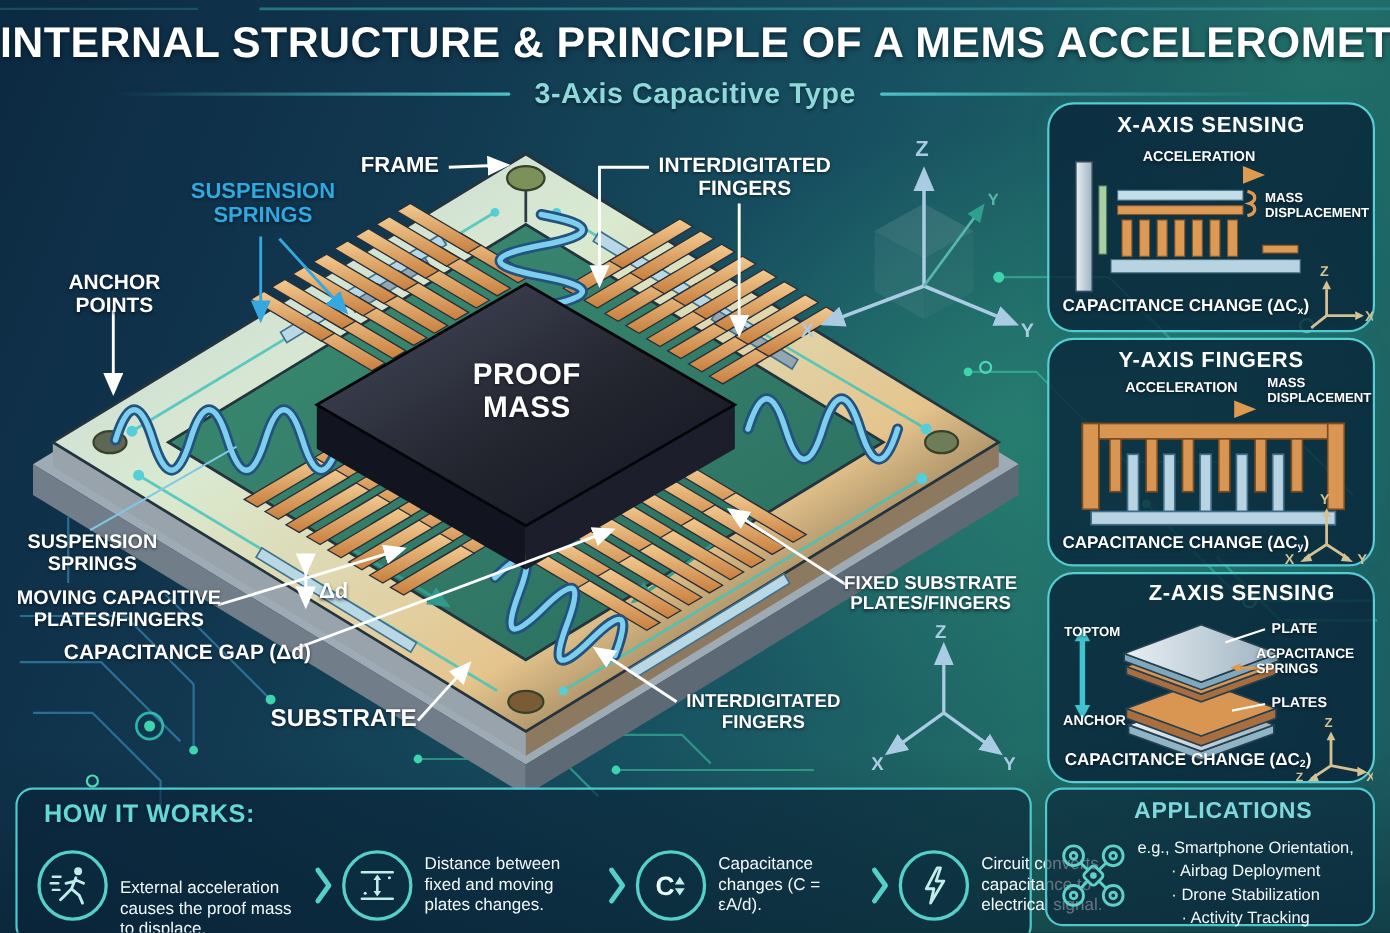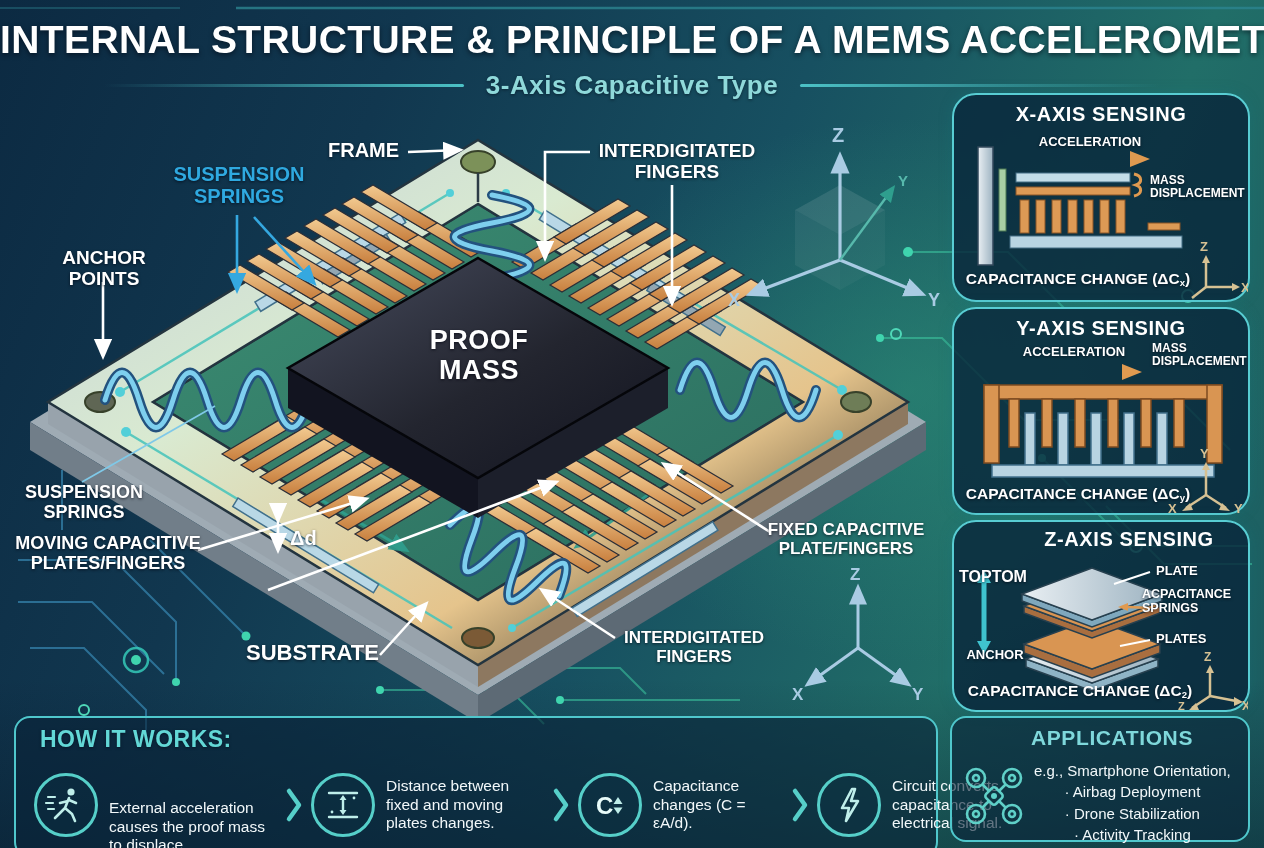--- a/index.html
+++ b/index.html
@@ -327,23 +327,24 @@
     <text x="912" y="610" font-size="17" fill="#a9cbe3">Y</text>
   </svg>
 
   <div class="lbl" style="left:328px;top:139px;font-size:20px;">FRAME</div>
   <div class="lbl ctr" style="left:168px;top:163px;width:142px;font-size:20px;color:#2fa9e0;">SUSPENSION SPRINGS</div>
   <div class="lbl ctr" style="left:52px;top:236px;width:104px;font-size:19px;margin-top:12px;">ANCHOR POINTS</div>
   <div class="lbl ctr" style="left:586px;top:141px;width:182px;font-size:19px;">INTERDIGITATED FINGERS</div>
   <div class="lbl ctr" style="left:404px;top:326px;width:150px;font-size:27px;letter-spacing:.5px;">PROOF MASS</div>
   <div class="lbl ctr" style="left:20px;top:483px;width:128px;font-size:18px;">SUSPENSION SPRINGS</div>
   <div class="lbl ctr" style="left:12px;top:534px;width:192px;font-size:18px;">MOVING CAPACITIVE PLATES/FINGERS</div>
+  <div class="lbl" style="left:58px;top:584px;font-size:19px;">CAPACITANCE GAP (Δd)</div>
   <div class="lbl" style="left:290px;top:527px;font-size:20px;">Δd</div>
   <div class="lbl" style="left:246px;top:641px;font-size:22px;">SUBSTRATE</div>
-  <div class="lbl ctr" style="left:762px;top:521px;width:168px;font-size:17px;">FIXED CAPACITIVE PLATE/FINGERS</div>
+  <div class="lbl ctr" style="left:762px;top:521px;width:168px;font-size:17px;">FIXED SUBSTRATE PLATES/FINGERS</div>
   <div class="lbl ctr" style="left:618px;top:629px;width:152px;font-size:17px;">INTERDIGITATED FINGERS</div>
 
   <div class="panel" style="top:93px;height:209px;">
     <div class="panel-title">X-AXIS SENSING</div>
     <div class="lbl ctr" style="left:52px;top:40px;width:168px;font-size:13px;">ACCELERATION</div>
     <div class="lbl" style="left:196px;top:79px;width:96px;font-size:12px;">MASS DISPLACEMENT</div>
     <svg width="294" height="205" viewBox="0 0 294 205" style="position:absolute;left:0;top:0;" fill="none">
       <defs>
         <linearGradient id="gSil" x1="0" y1="0" x2="1" y2="0">
           <stop offset="0" stop-color="#e9eff3"></stop>
@@ -379,21 +380,21 @@
       </g>
       <path d="M248,168 L252,160 L256,168 Z" fill="#d6c193"></path>
       <path d="M278,188 L286,192 L278,196 Z" fill="#d6c193"></path>
       <text x="246" y="156" font-size="13" fill="#d6c193">Z</text>
       <text x="287" y="197" font-size="13" fill="#d6c193">X</text>
     </svg>
     <div class="lbl ctr" style="left:8px;top:175px;width:232px;font-size:15.5px;"><span>CAPACITANCE CHANGE (ΔC</span><span class="psub">x</span><span>)</span></div>
   </div>
 
   <div class="panel" style="top:307px;height:208px;">
-    <div class="panel-title">Y-AXIS SENSING</div>
+    <div class="panel-title">Y-AXIS FINGERS</div>
     <div class="lbl ctr" style="left:40px;top:36px;width:160px;font-size:13px;">ACCELERATION</div>
     <div class="lbl" style="left:198px;top:33px;width:96px;font-size:12px;">MASS DISPLACEMENT</div>
     <svg width="294" height="204" viewBox="0 0 294 204" style="position:absolute;left:0;top:0;" fill="none">
       <line x1="80" y1="63" x2="168" y2="63" stroke="url(#gAcc)" stroke-width="5"></line>
       <path d="M168,55 L188,63 L168,71 Z" fill="#e09a50"></path>
       <g fill="#d99552" stroke="#7d4b20" stroke-width="1.5">
         <rect x="30" y="76" width="238" height="14"></rect>
         <rect x="30" y="76" width="15" height="78"></rect>
         <rect x="253" y="76" width="15" height="78"></rect>
         <rect x="55" y="90" width="10" height="48"></rect>
@@ -451,21 +452,21 @@
         <line x1="256" y1="174" x2="238" y2="186"></line>
         <line x1="256" y1="174" x2="282" y2="179"></line>
       </g>
       <path d="M252,151 L256,143 L260,151 Z" fill="#d6c193"></path>
       <path d="M242,181 L234,189 L245,188 Z" fill="#d6c193"></path>
       <path d="M280,175 L289,180 L280,184 Z" fill="#d6c193"></path>
       <text x="250" y="139" font-size="12" fill="#d6c193">Z</text>
       <text x="224" y="188" font-size="11" fill="#d6c193">Z</text>
       <text x="288" y="188" font-size="12" fill="#d6c193">X</text>
     </svg>
-    <div class="lbl ctr" style="left:4px;top:46px;width:70px;font-size:16px;">TOPTOM</div>
+    <div class="lbl ctr" style="left:4px;top:46px;width:70px;font-size:12px;">TOPTOM</div>
     <div class="lbl ctr" style="left:2px;top:126px;width:78px;font-size:13px;">ANCHOR</div>
     <div class="lbl" style="left:202px;top:42px;font-size:13px;text-align:center;">PLATE</div>
     <div class="lbl" style="left:188px;top:66px;width:106px;font-size:12.5px;">ACPACITANCE SPRINGS</div>
     <div class="lbl" style="left:202px;top:110px;font-size:13px;">PLATES</div>
     <div class="lbl ctr" style="left:6px;top:160px;width:240px;font-size:15.5px;"><span>CAPACITANCE CHANGE (ΔC</span><span class="psub">2</span><span>)</span></div>
   </div>
 
   <div class="bottombox" style="left:14px;top:716px;width:924px;height:142px;">
     <div class="hiw-title">HOW IT WORKS:</div>
     <div class="steps">

